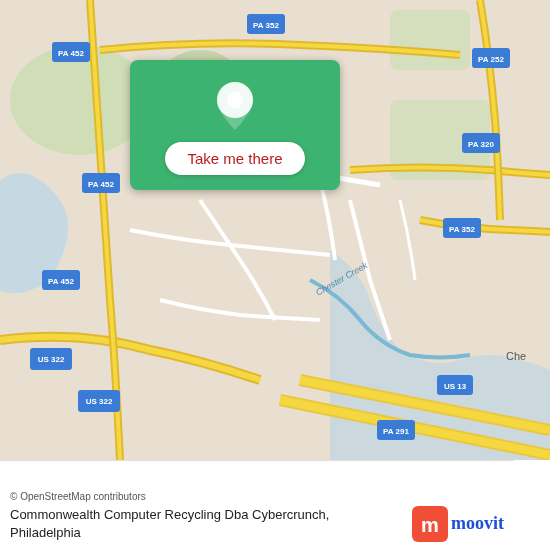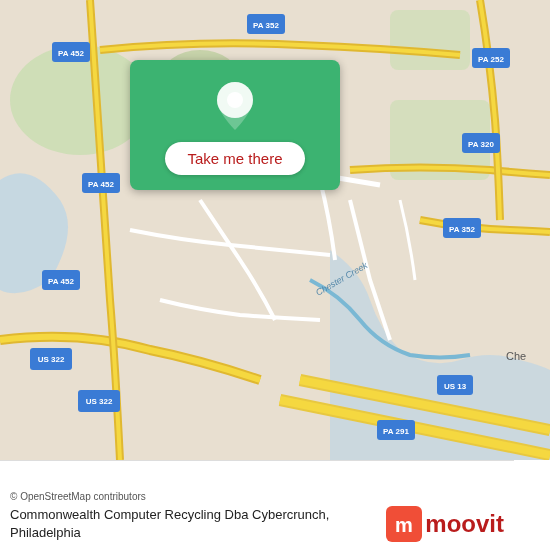--- a/index.html
+++ b/index.html
@@ -93,23 +93,24 @@
       line-height: 1.4;
     }
 
     .moovit-logo {
       display: flex;
       align-items: center;
       gap: 3px;
     }
 
     .moovit-text {
-      font-size: 24px;
+      font-size: 18px;
       font-weight: bold;
-      color: #b91c1c;
+      color: #1d4ed8;
+      font-family: Liberation Serif, serif;
     }
 
     .moovit-logo-icon {
       width: 36px;
       height: 36px;
     }
   </style>
 </head>
 <body>
 

